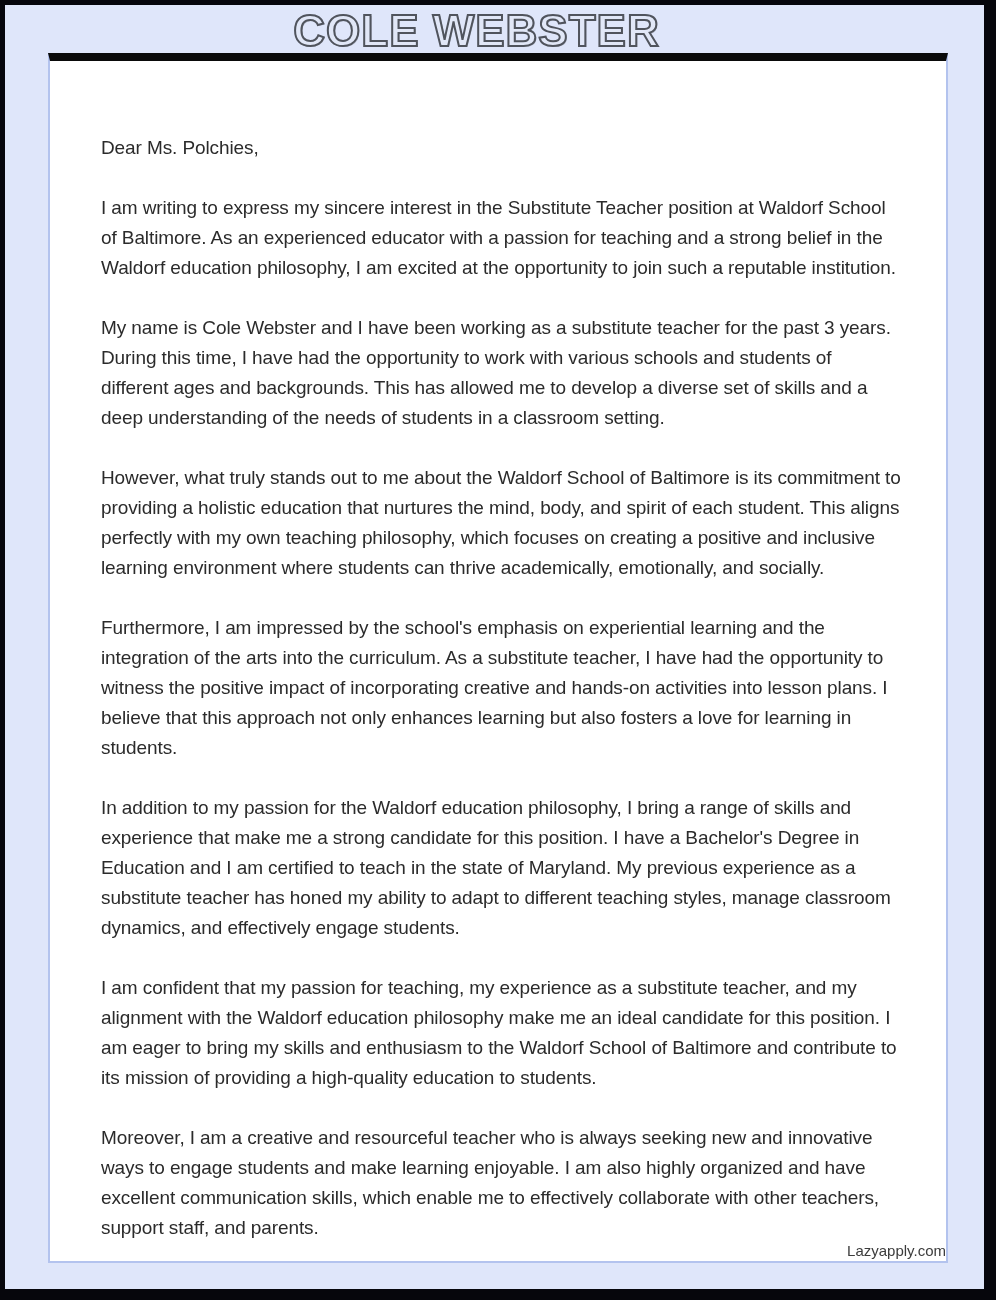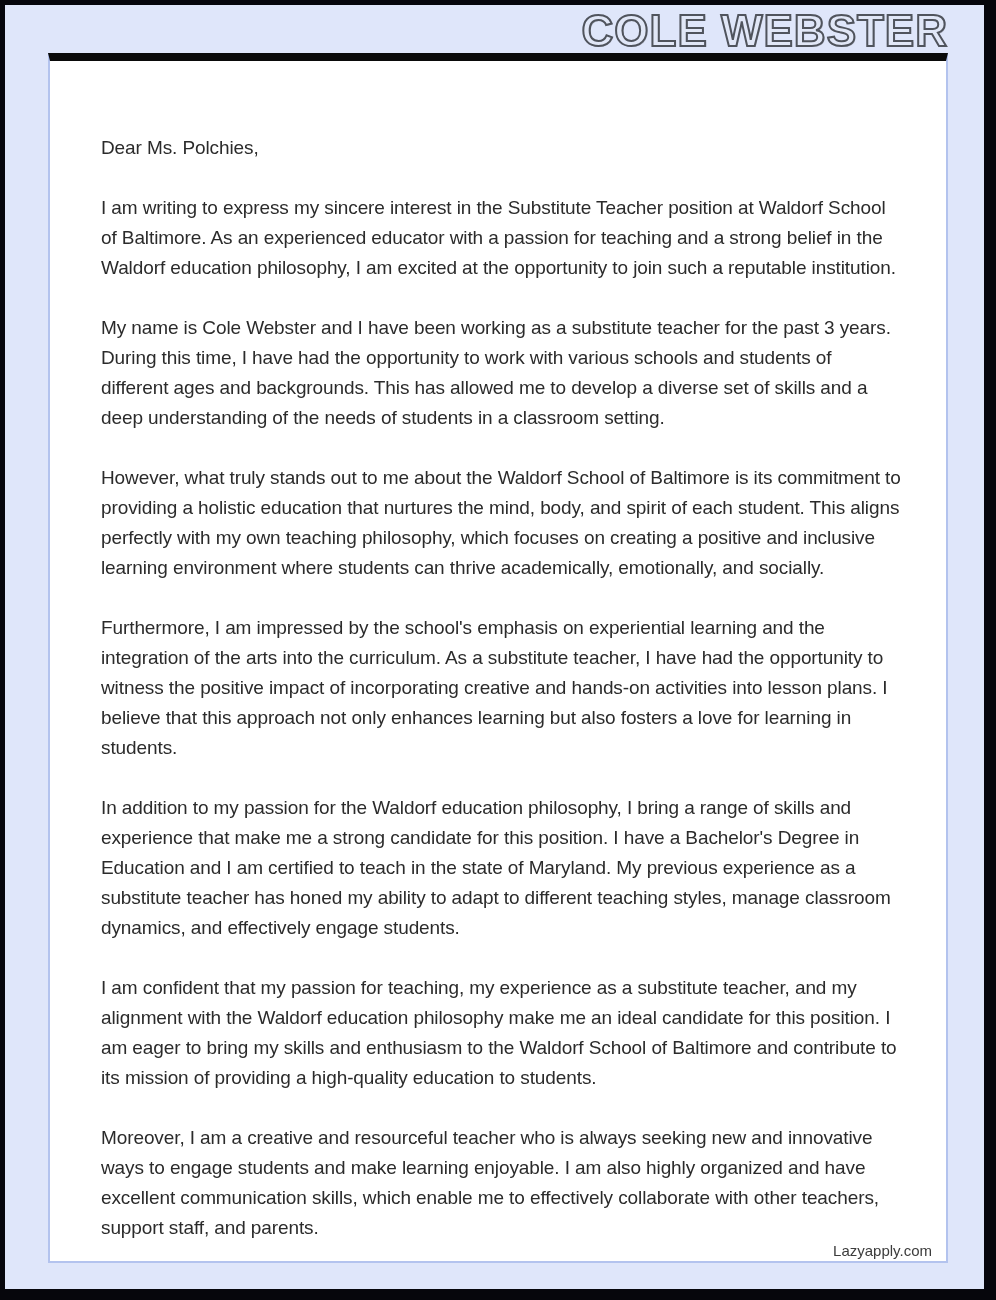--- a/index.html
+++ b/index.html
@@ -18,21 +18,21 @@
     font-family: "Liberation Sans", sans-serif;
     overflow: hidden;
   }
   .header {
     box-sizing: border-box;
     width: 979px;
     height: 48px;
     padding-right: 36px;
     display: flex;
     align-items: flex-end;
-    justify-content: flex-end;
+    justify-content: center;
   }
   .candidate-name {
     margin: 0;
     line-height: 1;
     font-size: 44px;
     font-weight: 600;
     letter-spacing: 1px;
     color: rgba(228, 234, 250, 0.95);
     -webkit-text-stroke: 2px #50545d;
     text-shadow: 1px 1px 0 rgba(80,84,93,0.35);
@@ -61,21 +61,21 @@
     color: #2b2b2b;
   }
   .letter-body p {
     margin: 30px 0 0 0;
   }
   .salutation {
     margin: 0;
   }
   .watermark {
     position: absolute;
-    right: 14px;
+    right: 0;
     bottom: 1px;
     font-size: 15px;
     font-weight: 400;
     color: #3c3c3c;
     background: #ffffff;
     padding-left: 6px;
     line-height: 18px;
   }
 </style>
 </head>

